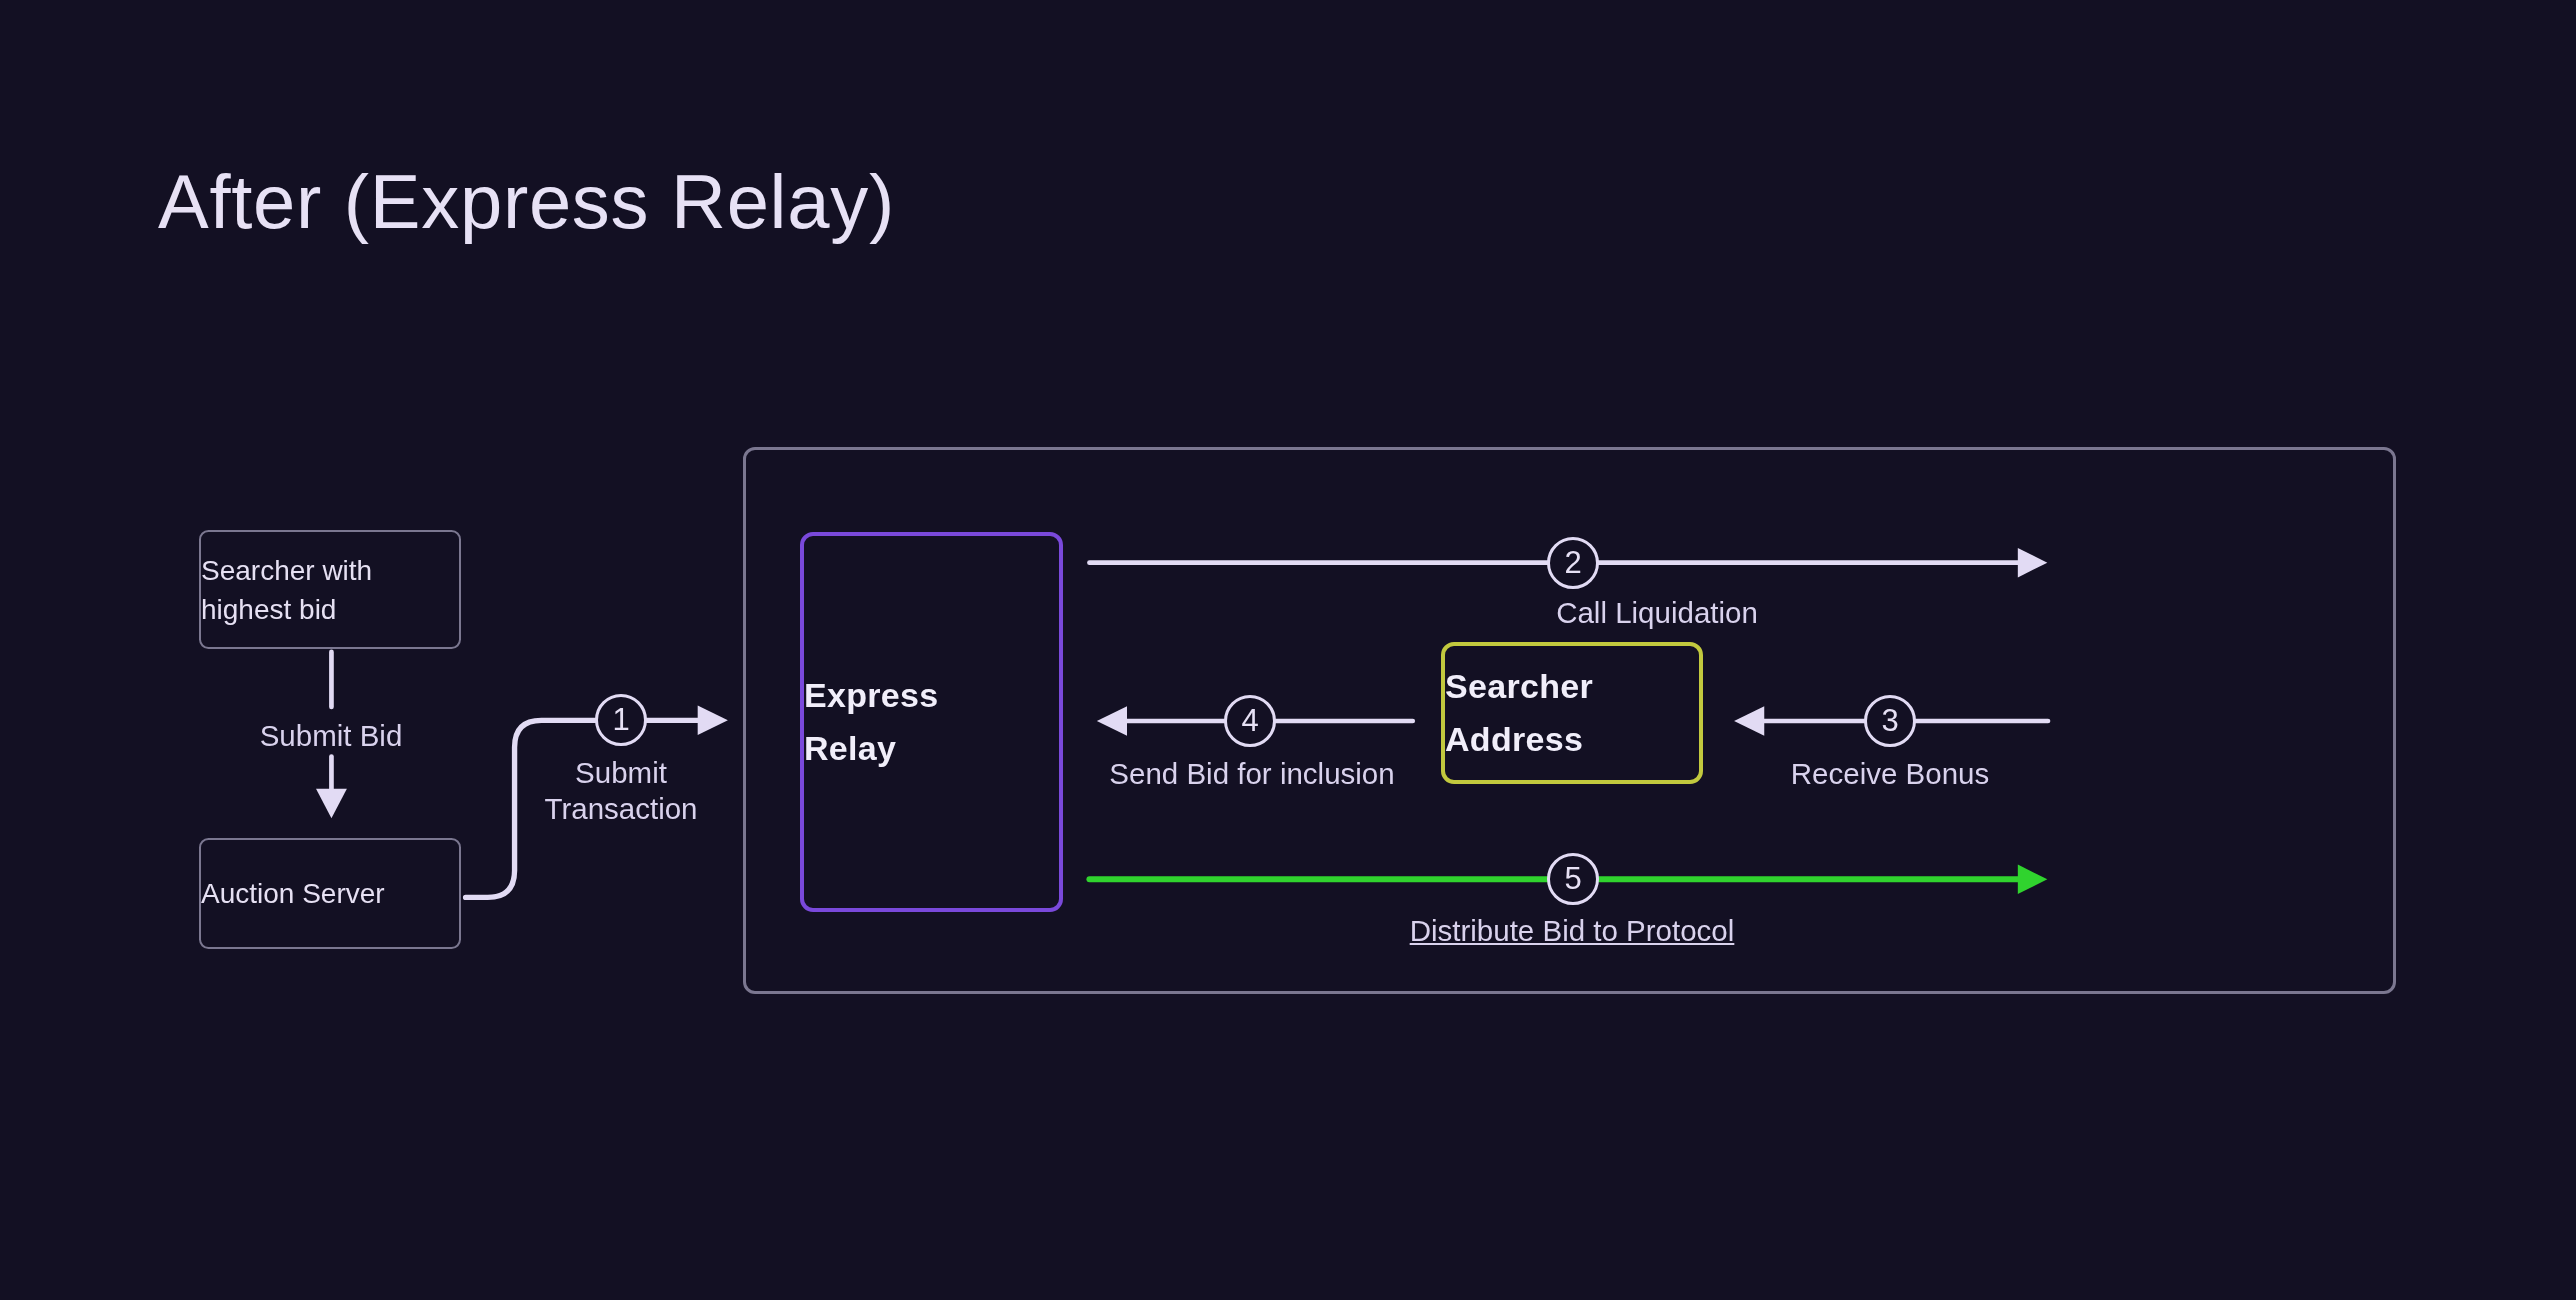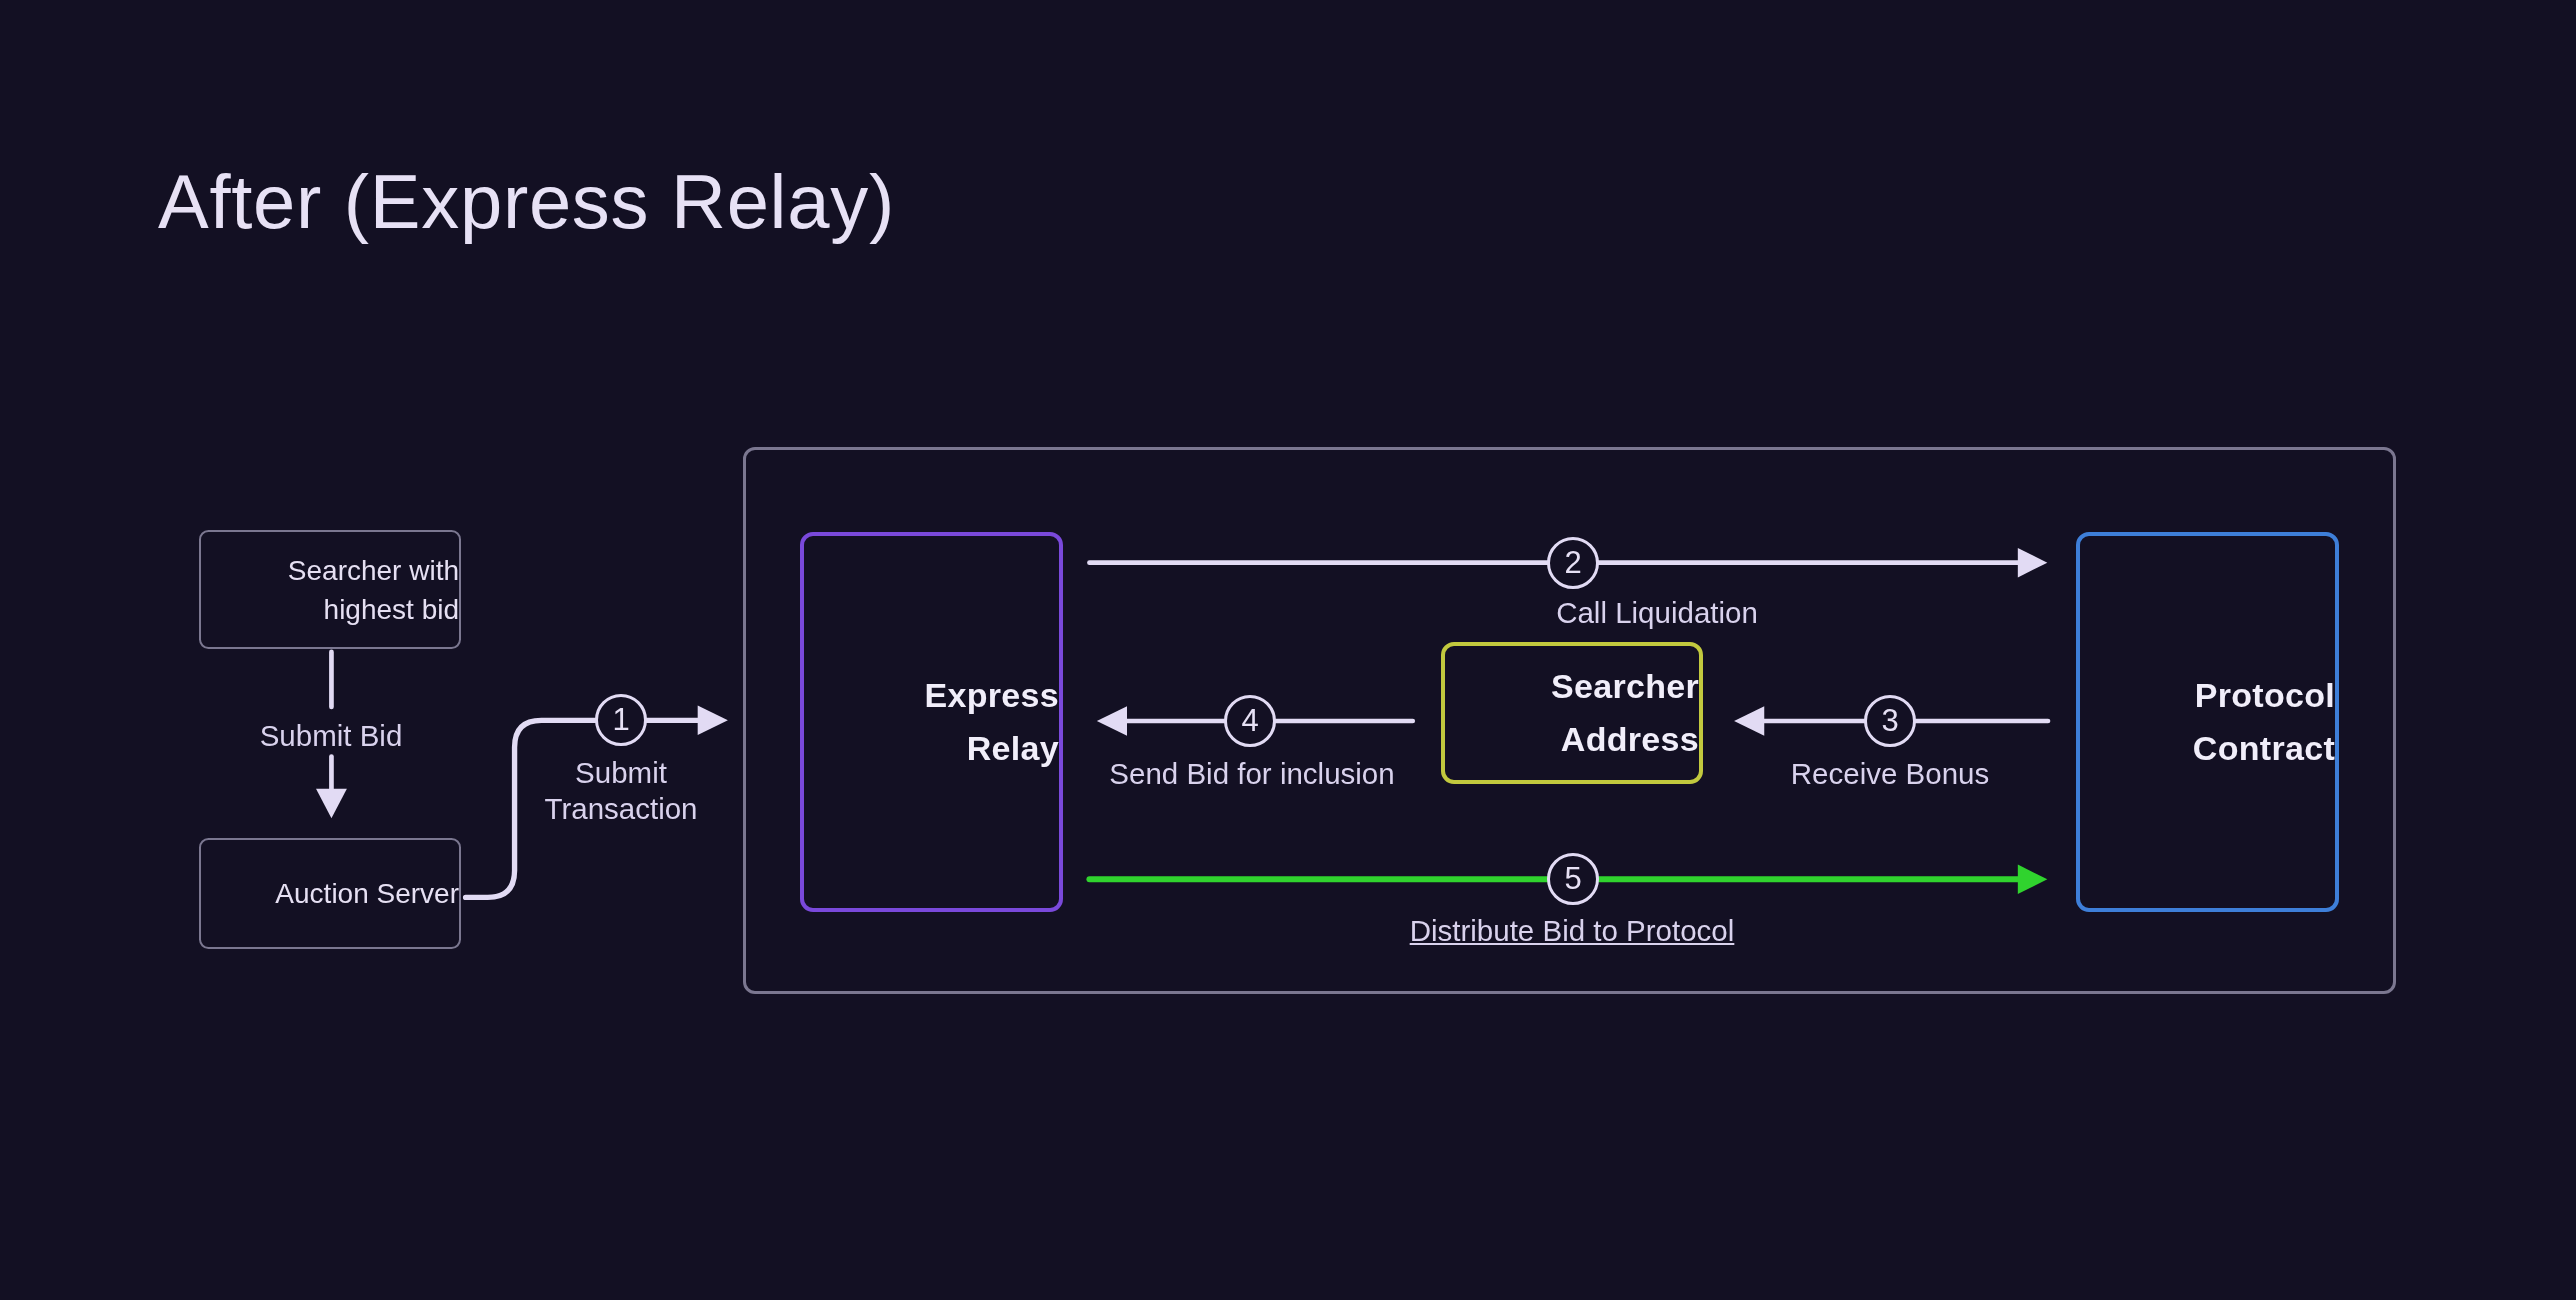--- a/index.html
+++ b/index.html
@@ -23,21 +23,21 @@
   }
   .stage{position:absolute;inset:0;margin-top:16px;}
   .title{
     position:absolute;left:158px;top:142px;
     font-size:76px;font-weight:400;letter-spacing:0.7px;
     color:var(--text-primary);
   }
   .svg-layer{position:absolute;left:0;top:0;width:2576px;height:1300px;}
   .box{
     position:absolute;border-style:solid;border-radius:9.4px;
-    display:flex;flex-direction:column;align-items:flex-end;justify-content:center;
+    display:flex;flex-direction:column;align-items:flex-start;justify-content:center;
     text-align:center;background:transparent;
   }
   .box-small{
     border-width:2.7px;border-color:var(--gray-border);
     font-size:28px;line-height:39px;color:#E6E0F3;font-weight:400;
   }
   .box-a{left:199px;top:514px;width:262px;height:119px;}
   .box-b{left:199px;top:822px;width:262px;height:111px;}
   .box-big{
     border-width:4.7px;border-radius:13px;
@@ -125,24 +125,20 @@
   <div class="box box-big box-express">
     <div>Express</div>
     <div>Relay</div>
   </div>
 
   <div class="box box-big box-searcher-address">
     <div>Searcher</div>
     <div>Address</div>
   </div>
 
-  <div class="box box-big box-protocol">
-    <div>Protocol</div>
-    <div>Contract</div>
-  </div>
 
   <div class="step-circle c1">
     <span>1</span>
   </div>
   <div class="step-circle c2">
     <span>2</span>
   </div>
   <div class="step-circle c3">
     <span>3</span>
   </div>

